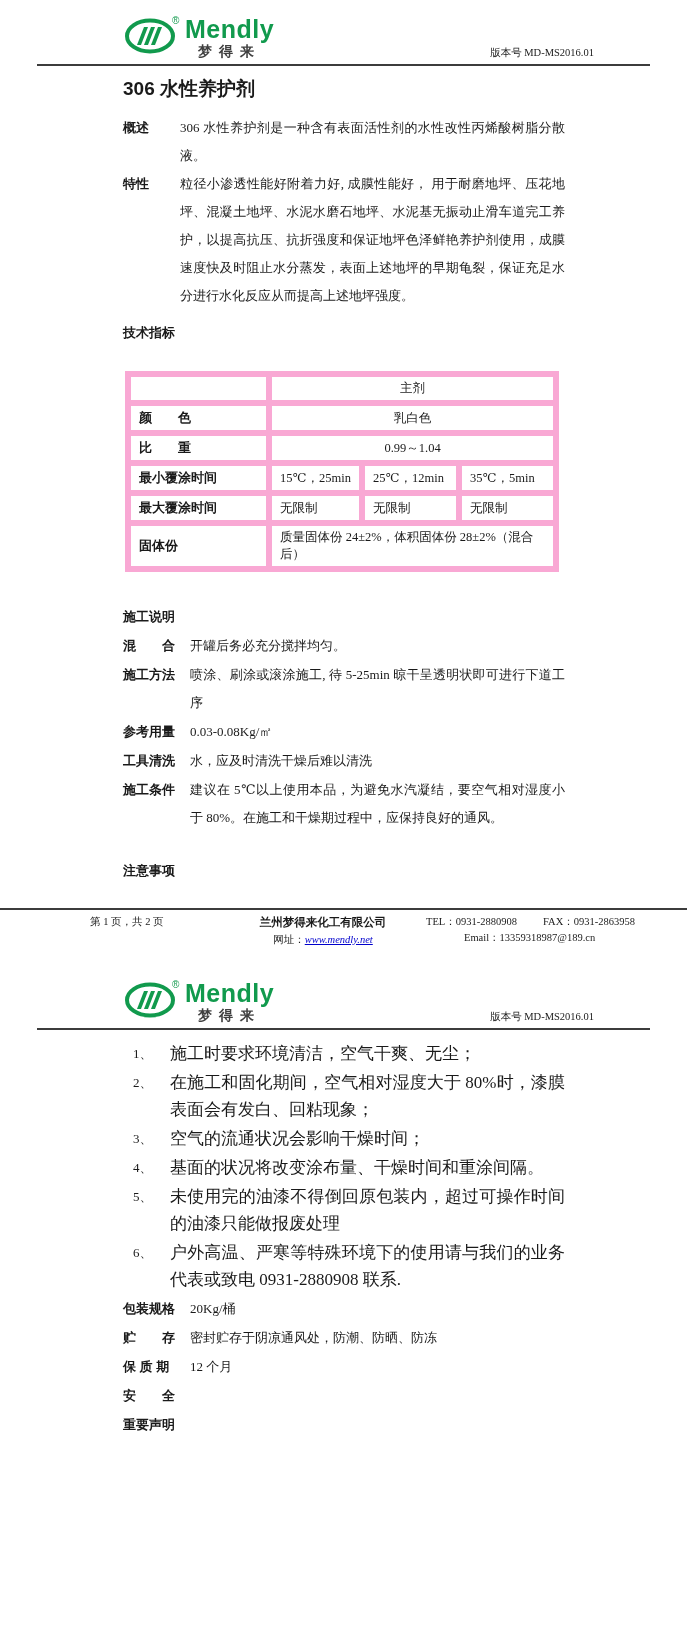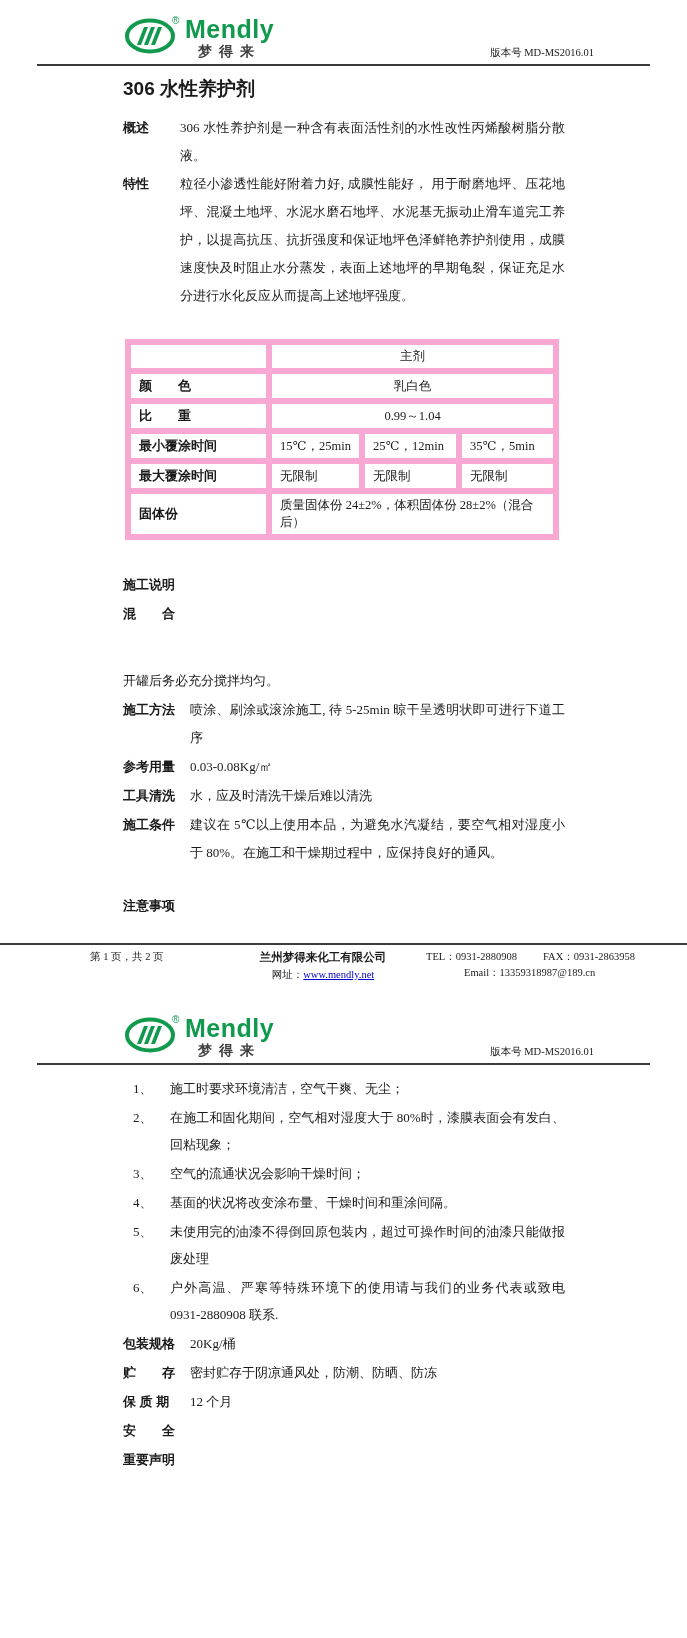--- a/index.html
+++ b/index.html
@@ -78,28 +78,28 @@
     font-size: 10.5px; line-height: 1.55;
   }
   .f-left { flex: 0 0 148px; }
   .f-center { flex: 0 0 170px; text-align: center; }
   .f-company {
     font-family: "Liberation Sans", "DejaVu Sans", sans-serif;
     font-weight: bold; font-size: 11.5px; white-space: nowrap;
   }
   .f-right { flex: 1; padding-left: 18px; white-space: nowrap; }
   .f-gap { display: inline-block; width: 26px; }
-  .link { color: #0000cc; text-decoration: underline; cursor: pointer; }
+  .link { color: #0000cc; text-decoration: underline; cursor: pointer; font-style: italic; }
   .f-email { padding-left: 38px; }
 
   
   .page2 { margin-top: 16px; }
   .note-row { display: flex; margin-left: 133px; width: 432px; margin-bottom: 2px; }
   .note-num { flex: 0 0 37px; font-size: 13px; line-height: 27px; }
-  .note-text { flex: 1; font-size: 13px; line-height: 27px; text-align: justify; }
+  .note-text { flex: 1; font-size: 17px; line-height: 27px; text-align: justify; }
 </style>
 </head>
 <body>
 
 <div class="sheet">
 
   <div class="page">
 
     <div class="hdr">
       <div class="logo">
@@ -127,20 +127,21 @@
 
     <div class="row">
       <div class="row-label">概述</div>
       <div class="row-text">306 水性养护剂是一种含有表面活性剂的水性改性丙烯酸树脂分散液。</div>
     </div>
     <div class="row">
       <div class="row-label">特性</div>
       <div class="row-text">粒径小渗透性能好附着力好, 成膜性能好， 用于耐磨地坪、压花地坪、混凝土地坪、水泥水磨石地坪、水泥基无振动止滑车道完工养护，以提高抗压、抗折强度和保证地坪色泽鲜艳养护剂使用，成膜速度快及时阻止水分蒸发，表面上述地坪的早期龟裂，保证充足水分进行水化反应从而提高上述地坪强度。</div>
     </div>
 
+    <div class="h2">技术指标</div>
 
     <table class="spec-table">
       <colgroup>
           <col style="width:141px">
           <col style="width:93px">
           <col style="width:97px">
           <col style="width:97px">
         </colgroup>
       <tbody>
           <tr>
@@ -169,21 +170,21 @@
       </tr>
       <tr>
         <td class="td-label">固体份</td>
         <td colspan="3">质量固体份 24±2%，体积固体份 28±2%（混合后）</td>
       </tr>
     </tbody>
       </table>
 
     <div class="h2" style="margin-top:36px;">施工说明</div>
 
-    <div class="c-row" style="margin-top:6px;flex-direction:column;">
+    <div class="c-row" style="margin-top:6px;">
       <div class="c-label">混　　合</div>
       <div class="c-text">开罐后务必充分搅拌均匀。</div>
     </div>
     <div class="c-row">
       <div class="c-label">施工方法</div>
       <div class="c-text">喷涂、刷涂或滚涂施工, 待 5-25min 晾干呈透明状即可进行下道工序</div>
     </div>
     <div class="c-row">
       <div class="c-label">参考用量</div>
       <div class="c-text">0.03-0.08Kg/㎡</div>

